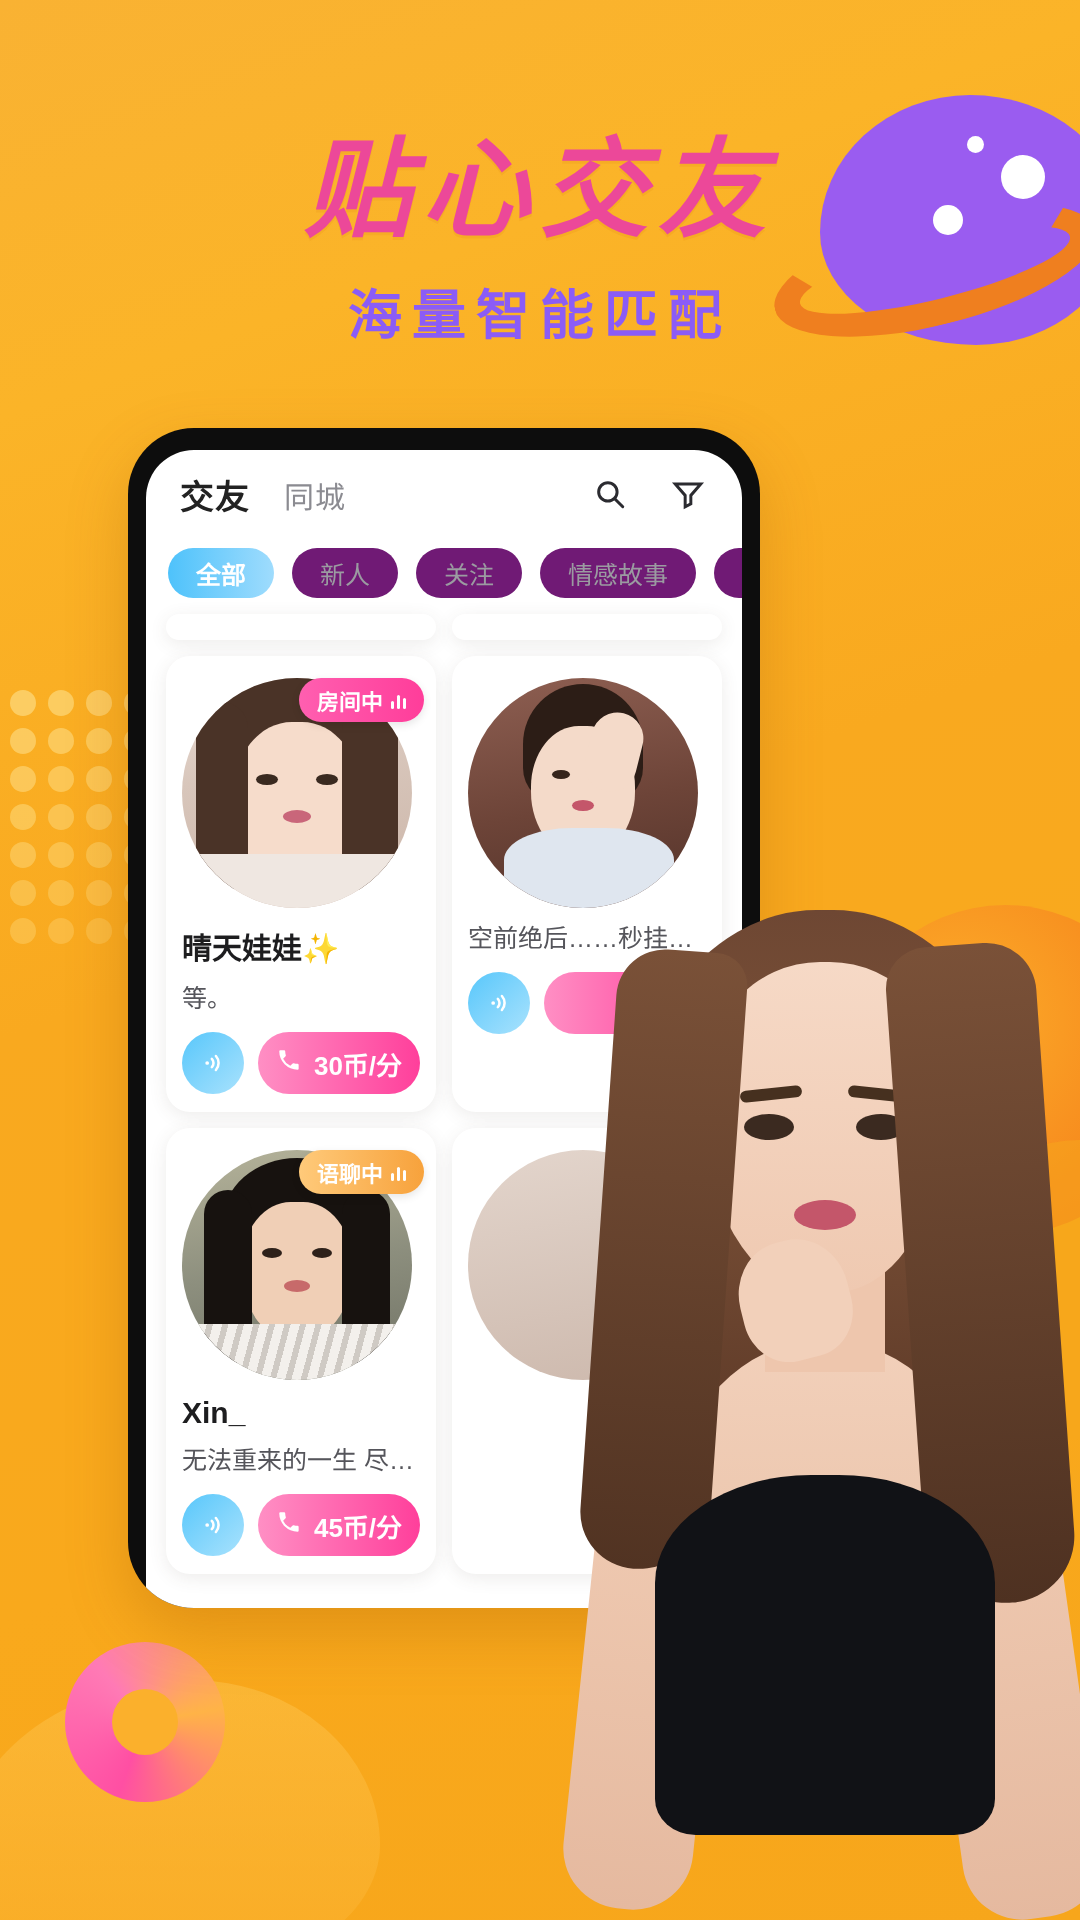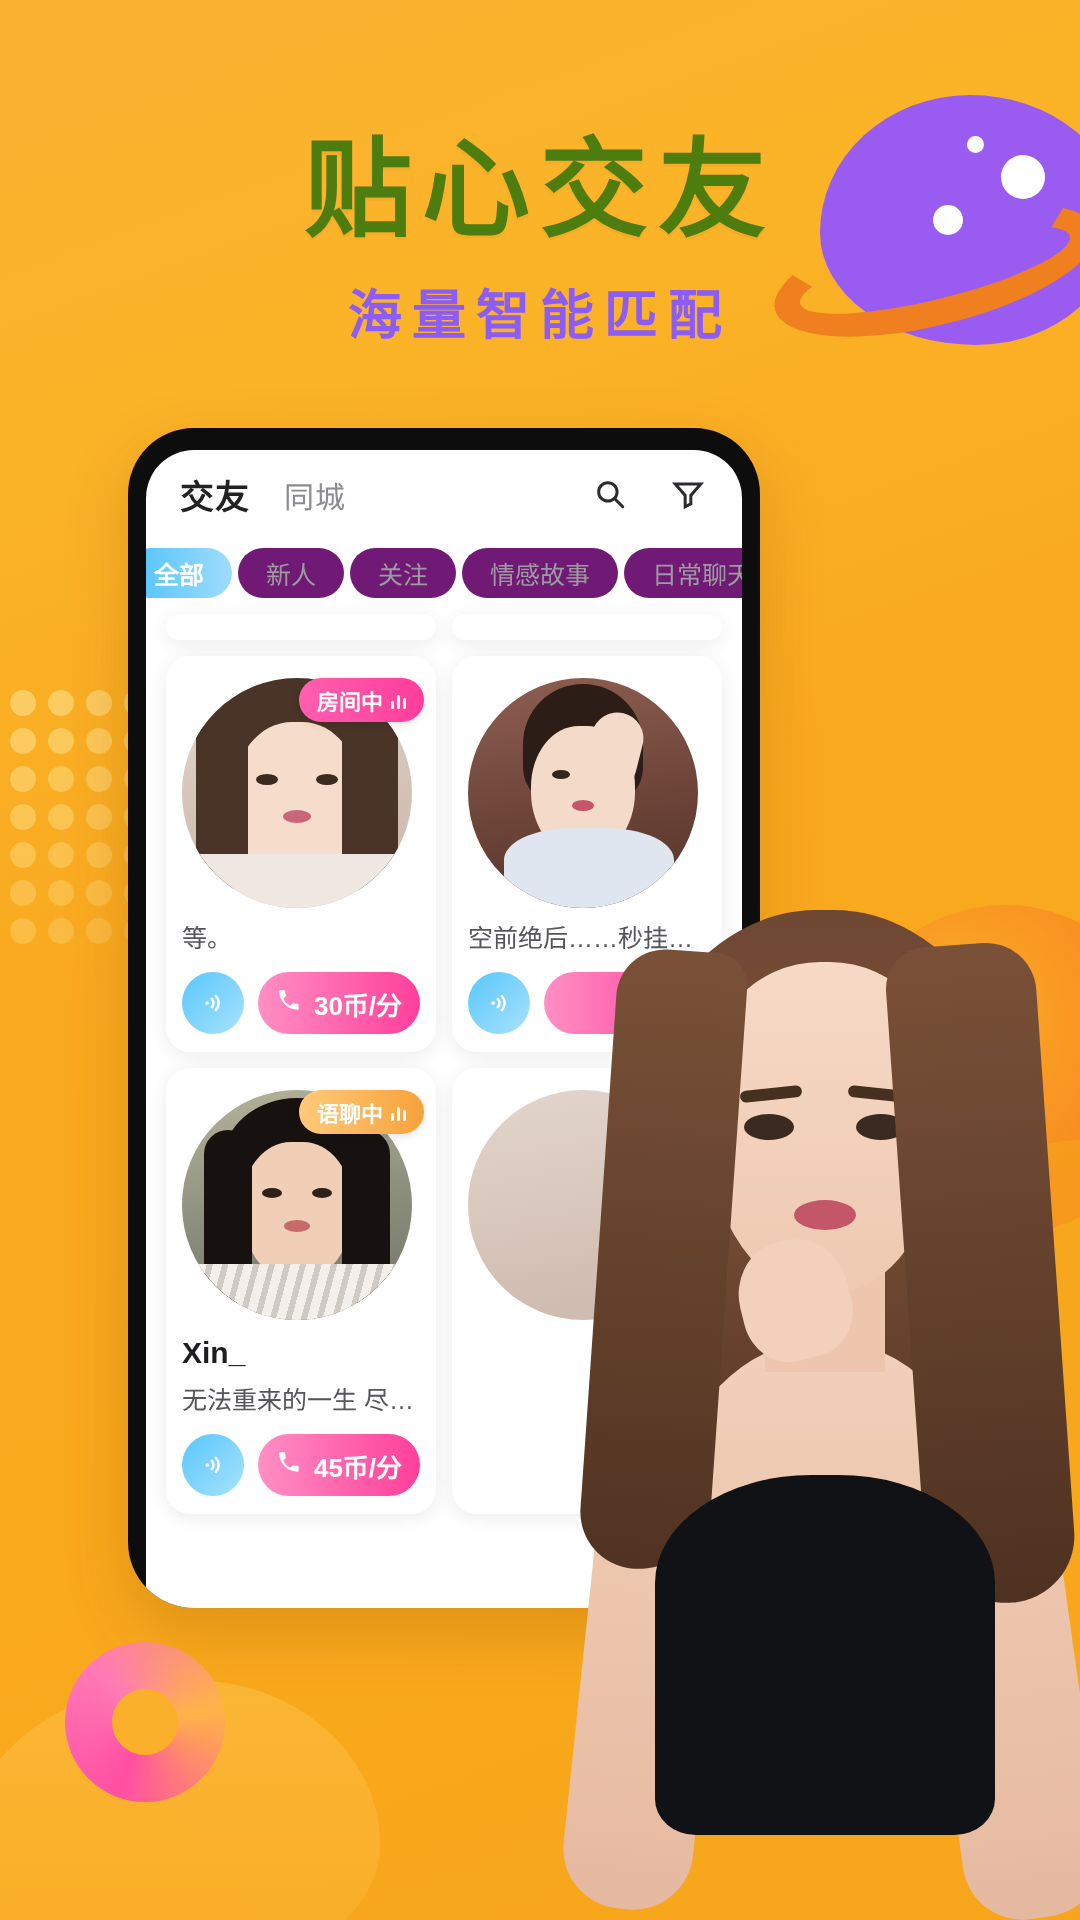--- a/index.html
+++ b/index.html
@@ -69,23 +69,24 @@
     border-radius:55% 45% 50% 50% / 60% 55% 45% 40%;
     opacity:.55;
   }
 
   
   .headline {
     position:absolute; top:132px; left:0; right:0;
     text-align:center; z-index:5;
   }
   .headline .title {
-    font-size:108px; font-weight:bold; color:#4d7c0f;
+    font-size:108px; font-weight:bold; color:#ec4899;
     letter-spacing:10px; line-height:1.08;
     text-shadow:0 3px 0 rgba(230,140,20,.18);
+    font-style:italic;
   }
   .headline .subtitle {
     margin-top:22px;
     font-size:54px; font-weight:bold; color:#8b5cf6;
     letter-spacing:10px;
   }
 
   
   .phone {
     position:absolute; left:128px; top:428px;
@@ -110,23 +111,22 @@
     padding:0 34px; gap:0;
   }
   .appbar .tabs { display:flex; align-items:flex-end; gap:34px; flex:1; }
   .tab-main { font-size:34px; font-weight:bold; color:#222; letter-spacing:1px; }
   .tab-sub  { font-size:30px; color:#8b8b91; letter-spacing:1px; padding-bottom:2px;}
   .appbar .acts { display:flex; align-items:center; gap:38px; }
   .icon-btn { width:40px; height:40px; display:flex; align-items:center; justify-content:center; }
   .icon-btn svg { display:block; }
 
   .chips {
-    display:flex; gap:6px; padding:10px 4px 14px 22px;
+    display:flex; gap:18px; padding:10px 4px 14px 22px;
     white-space:nowrap;
-    justify-content:center;
   }
   .chip {
     flex:0 0 auto;
     height:50px; padding:0 28px;
     border-radius:25px;
     background:#701a75; color:#9b9ba1;
     font-size:25px; display:flex; align-items:center; justify-content:center;
   }
   .chip.active {
     background:linear-gradient(90deg,#4ec2fb 0%, #9fdcfd 100%);
@@ -358,20 +358,21 @@
           </div>
           <div class="badge pink">
             <span>房间中</span>
             <span class="bars">
                 <i></i>
                 <i></i>
                 <i></i>
               </span>
           </div>
         </div>
+        <div class="uname">晴天娃娃✨</div>
         <div class="udesc">等。</div>
         <div class="actions">
           <div class="voice-btn">
             <svg width="28" height="28" viewBox="0 0 24 24" fill="none" stroke="#fff" stroke-width="2.2" stroke-linecap="round">
               <circle cx="7" cy="12" r="1.6" fill="#fff" stroke="none"></circle>
               <path d="M11 8.5a5 5 0 0 1 0 7"></path>
                 <path d="M14.5 6a9 9 0 0 1 0 12"></path>
             </svg>
           </div>
           <div class="call-btn">

